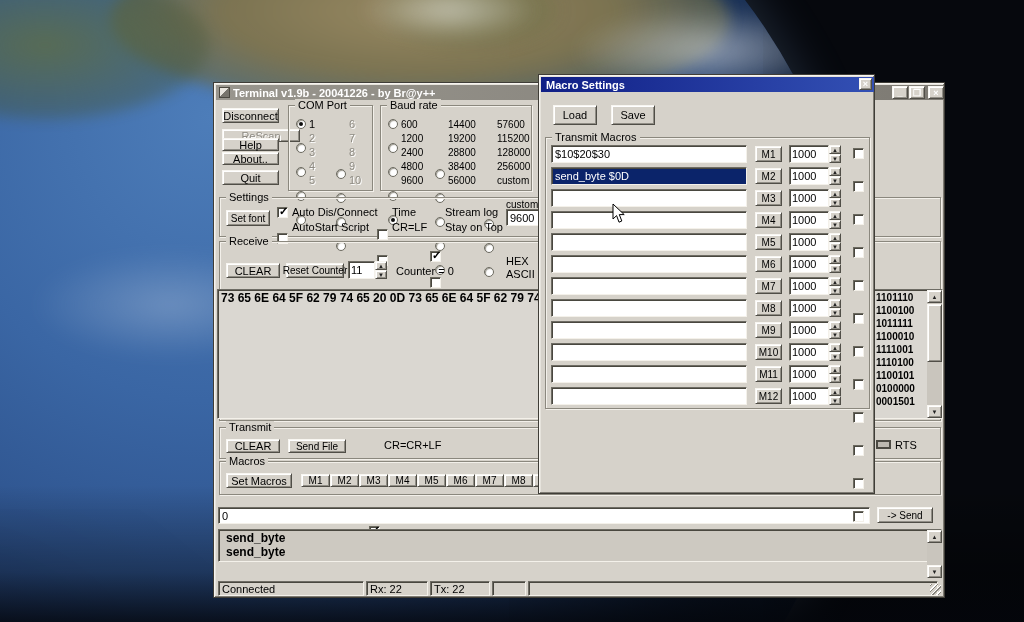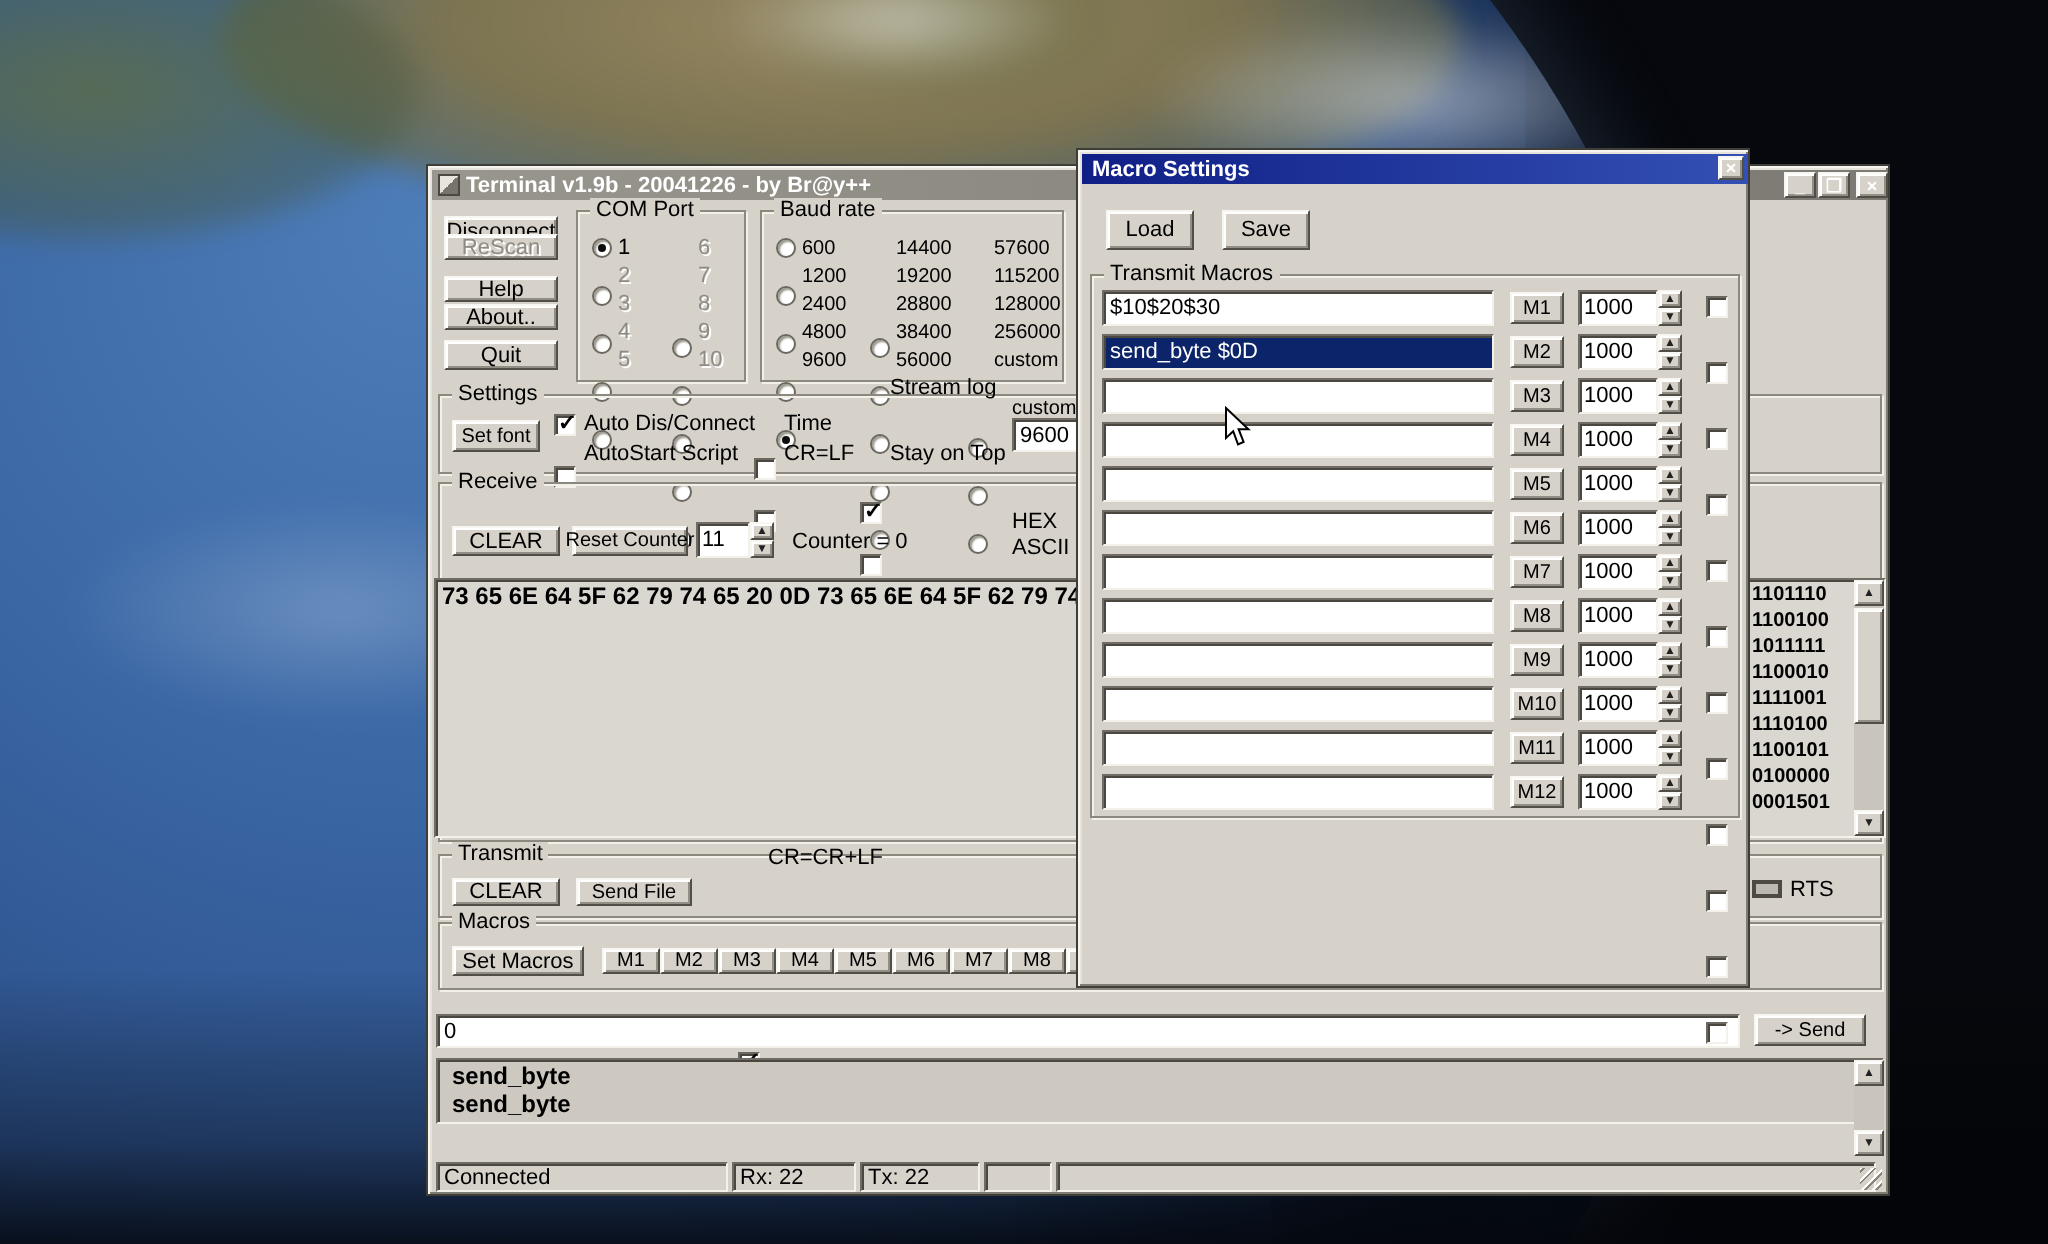--- a/index.html
+++ b/index.html
@@ -73,21 +73,21 @@
 
     <div class="abs tb-main" style="left:2px;top:2px;width:728px;height:15px;font-size:11px">
       <span class="abs" style="left:3px;top:2px;width:11px;height:11px;background:linear-gradient(135deg,#e8e5de 50%,#77746c 50%);border:1px solid #4a4840"></span>
       <span style="margin-left:14px">Terminal v1.9b - 20041226 - by Br@y++</span>
       <div class="abs btn wbtn" style="left:676px;top:1px;width:16px;height:13px">_</div>
       <div class="abs btn wbtn" style="left:693px;top:1px;width:16px;height:13px">❐</div>
       <div class="abs btn wbtn" style="left:712px;top:1px;width:16px;height:13px">×</div>
     </div>
 
     <div class="abs btn" style="left:8px;top:25px;width:57px;height:15px">Disconnect</div>
-    <div class="abs btn dis" style="left:8px;top:34px;width:57px;height:13px">ReScan</div>
+    <div class="abs btn dis" style="left:8px;top:46px;width:78px;height:13px">ReScan</div>
     <div class="abs btn" style="left:8px;top:55px;width:57px;height:13px">Help</div>
     <div class="abs btn" style="left:8px;top:69px;width:57px;height:13px">About..</div>
     <div class="abs btn" style="left:8px;top:87px;width:57px;height:15px">Quit</div>
 
     <div class="abs group" style="left:74px;top:22px;width:85px;height:86px">
       <span class="glabel">COM Port</span>
       <div class="abs radio sel" style="left:7px;top:13px"></div>
         <span class="abs lbl" style="left:20px;top:12px">1</span>
       <div class="abs radio" style="left:7px;top:27px"></div>
         <span class="abs lbl dis" style="left:20px;top:26px">2</span>
@@ -153,21 +153,21 @@
     <span class="abs lbl" style="left:78px;top:123px">Auto Dis/Connect</span>
     <div class="abs cb" style="left:63px;top:139px"></div>
     <span class="abs lbl" style="left:78px;top:138px">AutoStart Script</span>
     <div class="abs cb" style="left:163px;top:124px"></div>
     <span class="abs lbl" style="left:178px;top:123px">Time</span>
     <div class="abs cb" style="left:163px;top:139px"></div>
     <span class="abs lbl" style="left:178px;top:138px">CR=LF</span>
     <div class="abs cb" style="left:216px;top:124px">
         <span class="chk">✓</span>
       </div>
-    <span class="abs lbl" style="left:231px;top:105px">Stream log</span>
+    <span class="abs lbl" style="left:231px;top:123px">Stream log</span>
     <div class="abs cb" style="left:216px;top:139px"></div>
     <span class="abs lbl" style="left:231px;top:138px">Stay on Top</span>
     <span class="abs lbl" style="left:292px;top:116px;font-size:10px">custom</span>
     <input class="abs tfield" style="left: 292px; top: 126px; width: 33px; height: 17px;" value="9600">
 
 
     <div class="abs group" style="left:5px;top:158px;width:722px;height:180px">
       <span class="glabel">Receive</span>
     </div>
     <div class="abs btn" style="left:12px;top:180px;width:54px;height:15px">CLEAR</div>
@@ -207,21 +207,21 @@
     </div>
 
     <div class="abs group" style="left:5px;top:344px;width:722px;height:32px">
       <span class="glabel">Transmit</span>
     </div>
     <div class="abs btn" style="left:12px;top:356px;width:54px;height:14px">CLEAR</div>
     <div class="abs btn" style="left:74px;top:356px;width:58px;height:14px;font-size:10px">Send File</div>
     <div class="abs cb" style="left:155px;top:357px">
         <span class="chk">✓</span>
       </div>
-    <span class="abs lbl" style="left:170px;top:340px">CR=CR+LF</span>
+    <span class="abs lbl" style="left:170px;top:356px">CR=CR+LF</span>
     <div class="abs led" style="left:612px;top:357px"></div>
     <span class="abs lbl" style="left:631px;top:356px">DTR</span>
     <div class="abs led" style="left:662px;top:357px"></div>
     <span class="abs lbl" style="left:681px;top:356px">RTS</span>
 
     <div class="abs group" style="left:5px;top:378px;width:722px;height:34px">
       <span class="glabel">Macros</span>
     </div>
     <div class="abs btn" style="left:12px;top:390px;width:66px;height:15px">Set Macros</div>
     <div class="abs btn" style="left:87px;top:391px;width:29px;height:13px;font-size:10px">M1</div>

